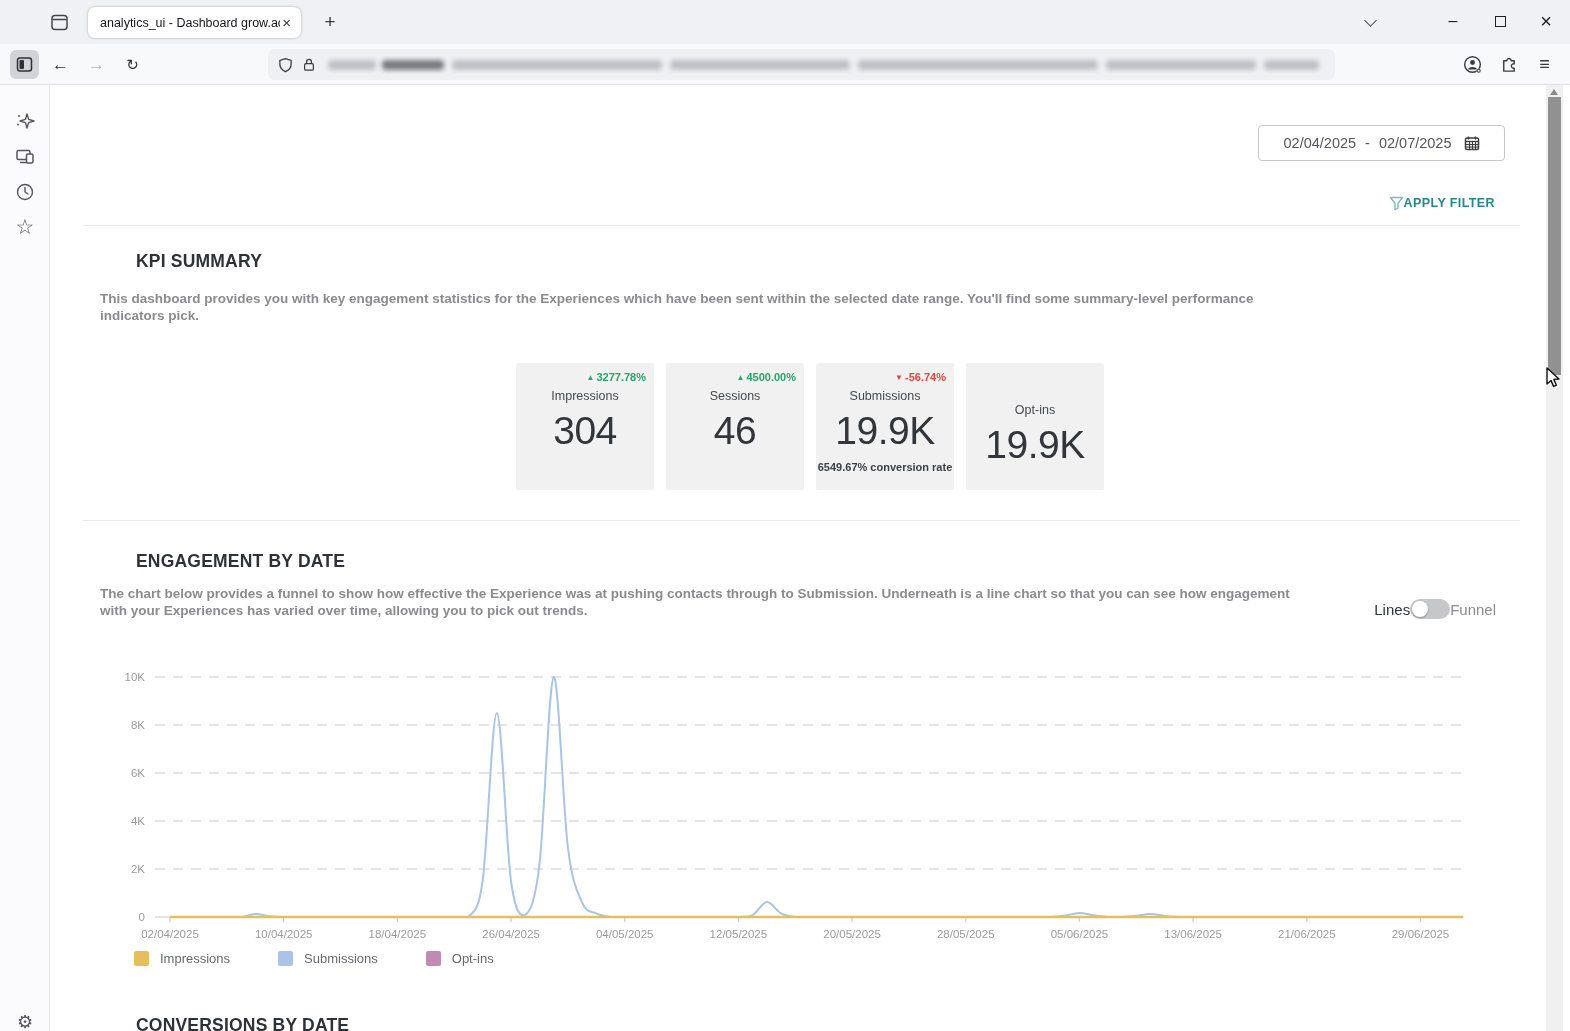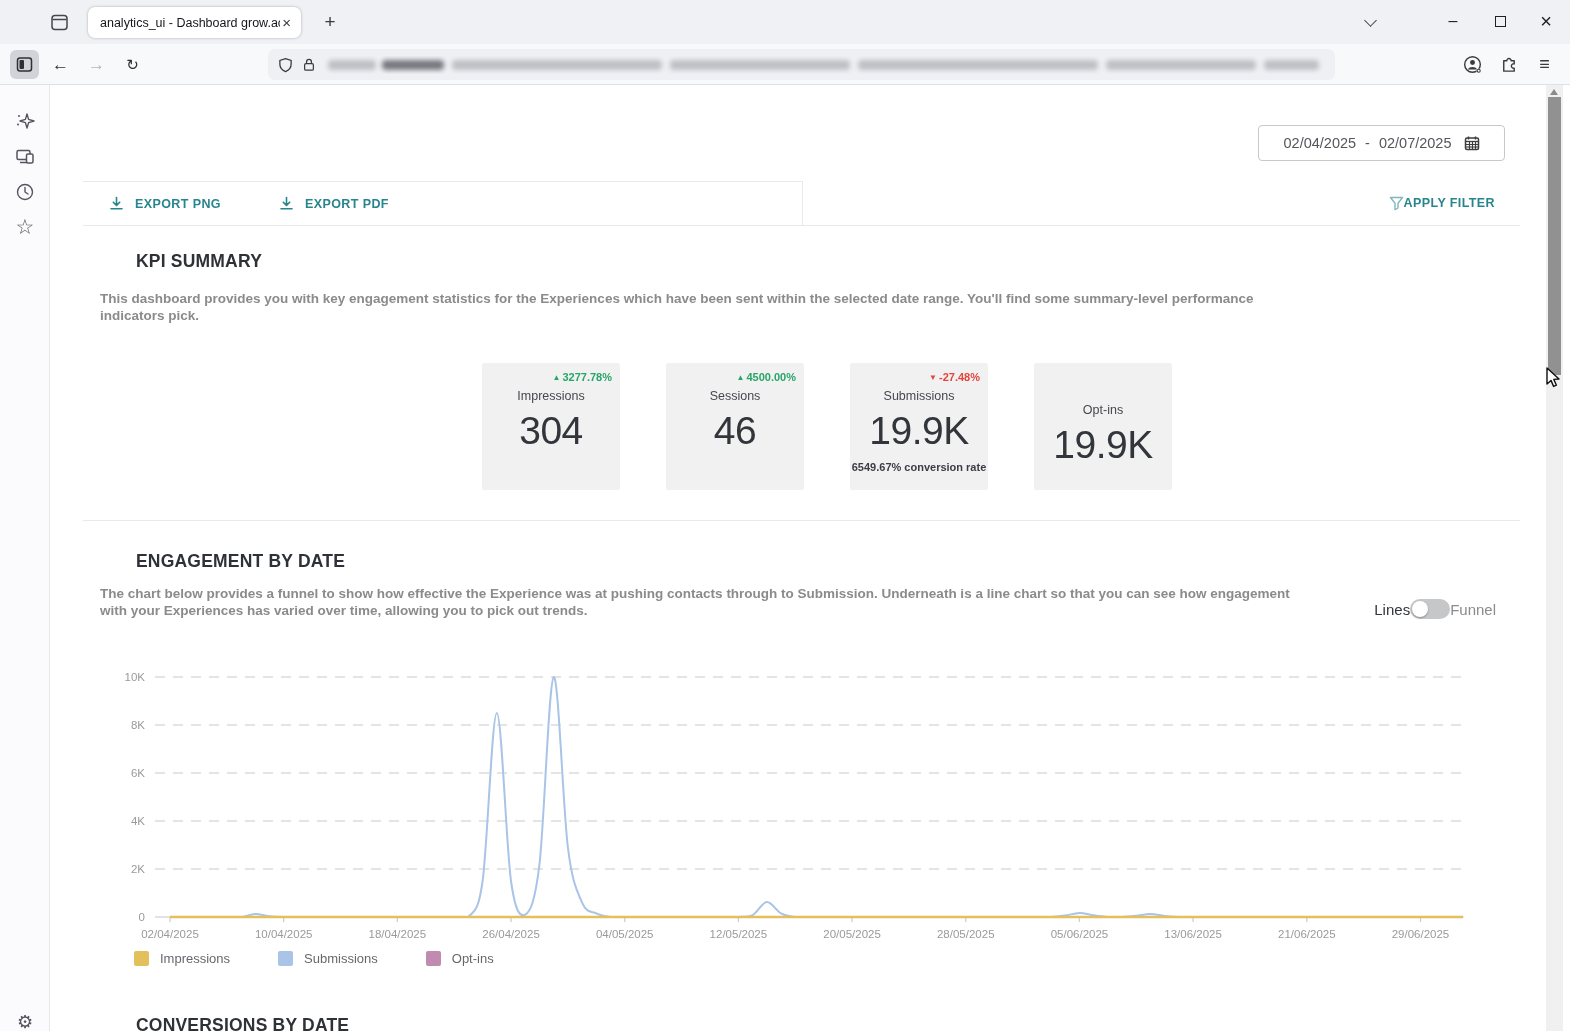--- a/index.html
+++ b/index.html
@@ -78,21 +78,21 @@
               color:#27858e; }
   .apply-filter { position:absolute; right:25px; top:0; height:100%; display:flex; align-items:center; gap:0;
                   font-size:12.5px; font-weight:700; letter-spacing:.4px; color:#27858e; }
 
   .sec-heading { position:absolute; left:50px; font-size:17.5px; font-weight:700; letter-spacing:.2px; color:#2e3136;margin-left:36px; }
   .sec-desc { position:absolute; left:50px; width:1218px; font-size:13.5px; font-weight:600; color:#8b8b8d;
               line-height:16.5px; }
 
   .kpi-cards { position:absolute; left:50px; top:278px; width:1420px; display:flex; justify-content:center; gap:12px; }
   .kpi-card { width:138px; height:127px; background:#f1f1f2; border-radius:2px; position:relative;
-              text-align:center; padding-top:26px;margin-left:34px; }
+              text-align:center; padding-top:26px; }
   .kpi-delta { position:absolute; top:8px; right:8px; font-size:11px; font-weight:700; }
   .kpi-delta .arr { font-size:8px; vertical-align:1px; margin-right:2px; }
   .kpi-delta.up { color:#27a567; } .kpi-delta.down { color:#e2453c; }
   .kpi-label { font-size:12.5px; color:#46484d; margin-bottom:6px; }
   .kpi-value { font-size:39px; font-weight:500; color:#32363b; letter-spacing:-.5px; }
   .kpi-note { font-size:11px; font-weight:700; color:#3c3e43; margin-top:8px; }
 
   .divider { position:absolute; left:33px; top:435px; width:1437px; height:0; border-top:1px solid #e9e9eb; }
 
   .toggle-wrap { position:absolute; right:50px; top:514px; display:flex; align-items:center; }
@@ -230,34 +230,20 @@
           <line x1="5.5" y1="6.5" x2="5.5" y2="14" stroke="#3d3d42" stroke-width="1.1"></line>
           <line x1="8.5" y1="6.5" x2="8.5" y2="14" stroke="#3d3d42" stroke-width="1.1"></line>
           <line x1="11.5" y1="6.5" x2="11.5" y2="14" stroke="#3d3d42" stroke-width="1.1"></line>
           <line x1="2" y1="9.5" x2="14" y2="9.5" stroke="#3d3d42" stroke-width="1.1"></line>
           <line x1="2" y1="12" x2="14" y2="12" stroke="#3d3d42" stroke-width="1.1"></line>
         </svg>
     </span>
   </div>
 
   <div class="export-row">
-    <div class="export-left">
-      <span class="tool-btn">
-        <svg width="15" height="15" viewBox="0 0 15 15">
-            <path d="M7.5 1.5 V9 M4.3 6.2 L7.5 9.4 L10.7 6.2 M2 12.7 H13" fill="none" stroke="#27858e" stroke-width="1.6" stroke-linecap="round" stroke-linejoin="round"></path>
-          </svg>
-        <span>EXPORT PNG</span>
-      </span>
-      <span class="tool-btn">
-        <svg width="15" height="15" viewBox="0 0 15 15">
-            <path d="M7.5 1.5 V9 M4.3 6.2 L7.5 9.4 L10.7 6.2 M2 12.7 H13" fill="none" stroke="#27858e" stroke-width="1.6" stroke-linecap="round" stroke-linejoin="round"></path>
-          </svg>
-        <span>EXPORT PDF</span>
-      </span>
-    </div>
     <span class="apply-filter">
       <svg width="15" height="15" viewBox="0 0 15 15">
           <path d="M1.5 1.5 H13.5 L9 7.2 V12 L6 13.6 V7.2 Z" fill="none" stroke="#7fb9c0" stroke-width="1.4" stroke-linejoin="round"></path>
         </svg>
       <span>APPLY FILTER</span>
     </span>
   </div>
 
   <h2 class="sec-heading" style="top:166px">KPI SUMMARY</h2>
   <p class="sec-desc" style="top:206px">This dashboard provides you with key engagement statistics for the Experiences which have been sent within the selected date range. You'll find some summary-level performance indicators pick.</p>
@@ -267,21 +253,21 @@
       <div class="kpi-delta up"><span class="arr">▲</span><span>3277.78%</span></div>
       <div class="kpi-label">Impressions</div>
       <div class="kpi-value">304</div>
     </div>
     <div class="kpi-card">
       <div class="kpi-delta up"><span class="arr">▲</span><span>4500.00%</span></div>
       <div class="kpi-label">Sessions</div>
       <div class="kpi-value">46</div>
     </div>
     <div class="kpi-card">
-      <div class="kpi-delta down"><span class="arr">▼</span><span>-27.48%</span></div>
+      <div class="kpi-delta down"><span class="arr">▼</span><span>-56.74%</span></div>
       <div class="kpi-label">Submissions</div>
       <div class="kpi-value">19.9K</div>
       <div class="kpi-note">6549.67% conversion rate</div>
     </div>
     <div class="kpi-card">
       <div class="kpi-label" style="margin-top:14px">Opt-ins</div>
       <div class="kpi-value">19.9K</div>
     </div>
   </div>
 

